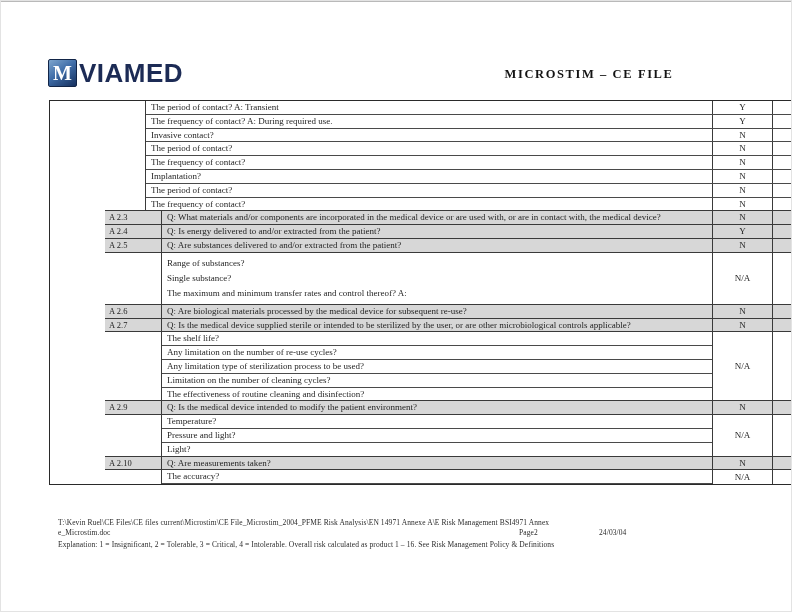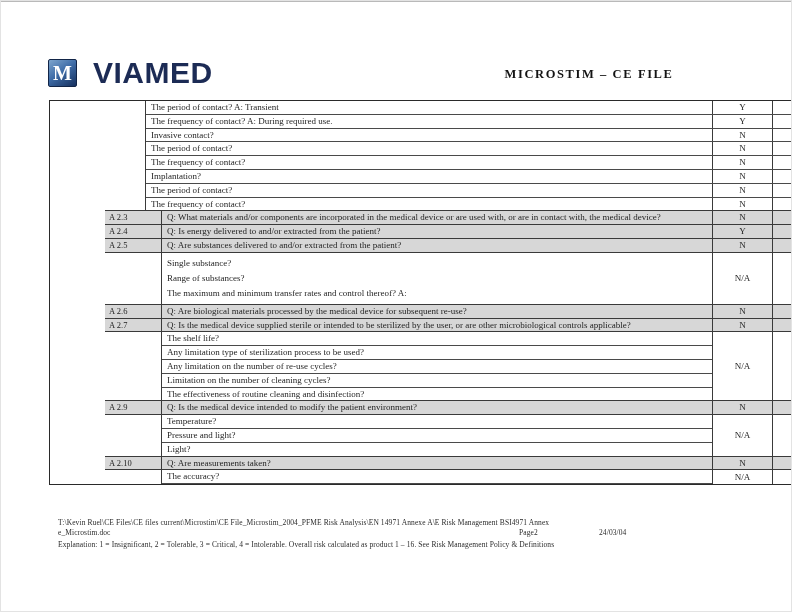--- a/index.html
+++ b/index.html
@@ -12,22 +12,22 @@
 
   
   .logo{position:absolute;left:47px;top:57px;display:flex;align-items:center;height:29px;}
   .logo-box{
     width:27px;height:26px;display:flex;align-items:center;justify-content:center;
     background:linear-gradient(145deg,#7fa6cd 0%,#3f6da8 45%,#16305e 100%);
     border:1px solid #122547;border-radius:2px;
     color:#fff;font-family:"Liberation Serif",serif;font-weight:bold;font-size:20px;line-height:20px;
   }
   .logo-text{
-    margin-left:16px;font-family:"Liberation Sans",sans-serif;font-weight:bold;
-    font-size:30px;letter-spacing:0.5px;color:#1c2b55;line-height:26px;
+    margin-left:2px;font-family:"Liberation Sans",sans-serif;font-weight:bold;
+    font-size:26px;letter-spacing:0.5px;color:#1c2b55;line-height:26px;
   }
 
   
   .doc-title{
     position:absolute;left:428px;top:66px;width:320px;text-align:center;
     font-family:"Liberation Serif",serif;font-weight:bold;font-size:12.5px;
     letter-spacing:1.6px;color:#141414;
   }
 
   
@@ -170,22 +170,22 @@
             <div class="qline">Q:  Are substances delivered to and/or extracted from the patient?</div>
           </div>
         </div>
         <div class="vc">N</div>
         <div class="vc v2">N</div>
       </div>
       <div class="tgroup gb spaced">
         <div class="lcell"></div>
         <div class="qcol">
           <div class="qcell">
+            <div class="qline">Range of substances?</div>
             <div class="qline">Single substance?</div>
-            <div class="qline">Range of substances?</div>
             <div class="qline">The maximum and minimum transfer rates and control thereof? A:</div>
           </div>
         </div>
         <div class="vc">N/A</div>
         <div class="vc v2">N/A</div>
       </div>
       <div class="tgroup shaded gb">
         <div class="lcell">A 2.6</div>
         <div class="qcol">
           <div class="qcell">
@@ -205,24 +205,24 @@
         <div class="vc">N</div>
         <div class="vc v2">N</div>
       </div>
       <div class="tgroup gb">
         <div class="lcell"></div>
         <div class="qcol">
           <div class="qcell rb">
             <div class="qline">The shelf life?</div>
           </div>
           <div class="qcell rb">
+            <div class="qline">Any limitation on the number of re-use cycles?</div>
+          </div>
+          <div class="qcell rb">
             <div class="qline">Any limitation type of sterilization process to be used?</div>
-          </div>
-          <div class="qcell rb">
-            <div class="qline">Any limitation on the number of re-use cycles?</div>
           </div>
           <div class="qcell rb">
             <div class="qline">Limitation on the number of cleaning cycles?</div>
           </div>
           <div class="qcell">
             <div class="qline">The effectiveness of routine cleaning and disinfection?</div>
           </div>
         </div>
         <div class="vc">N/A</div>
         <div class="vc v2">N/A</div>

